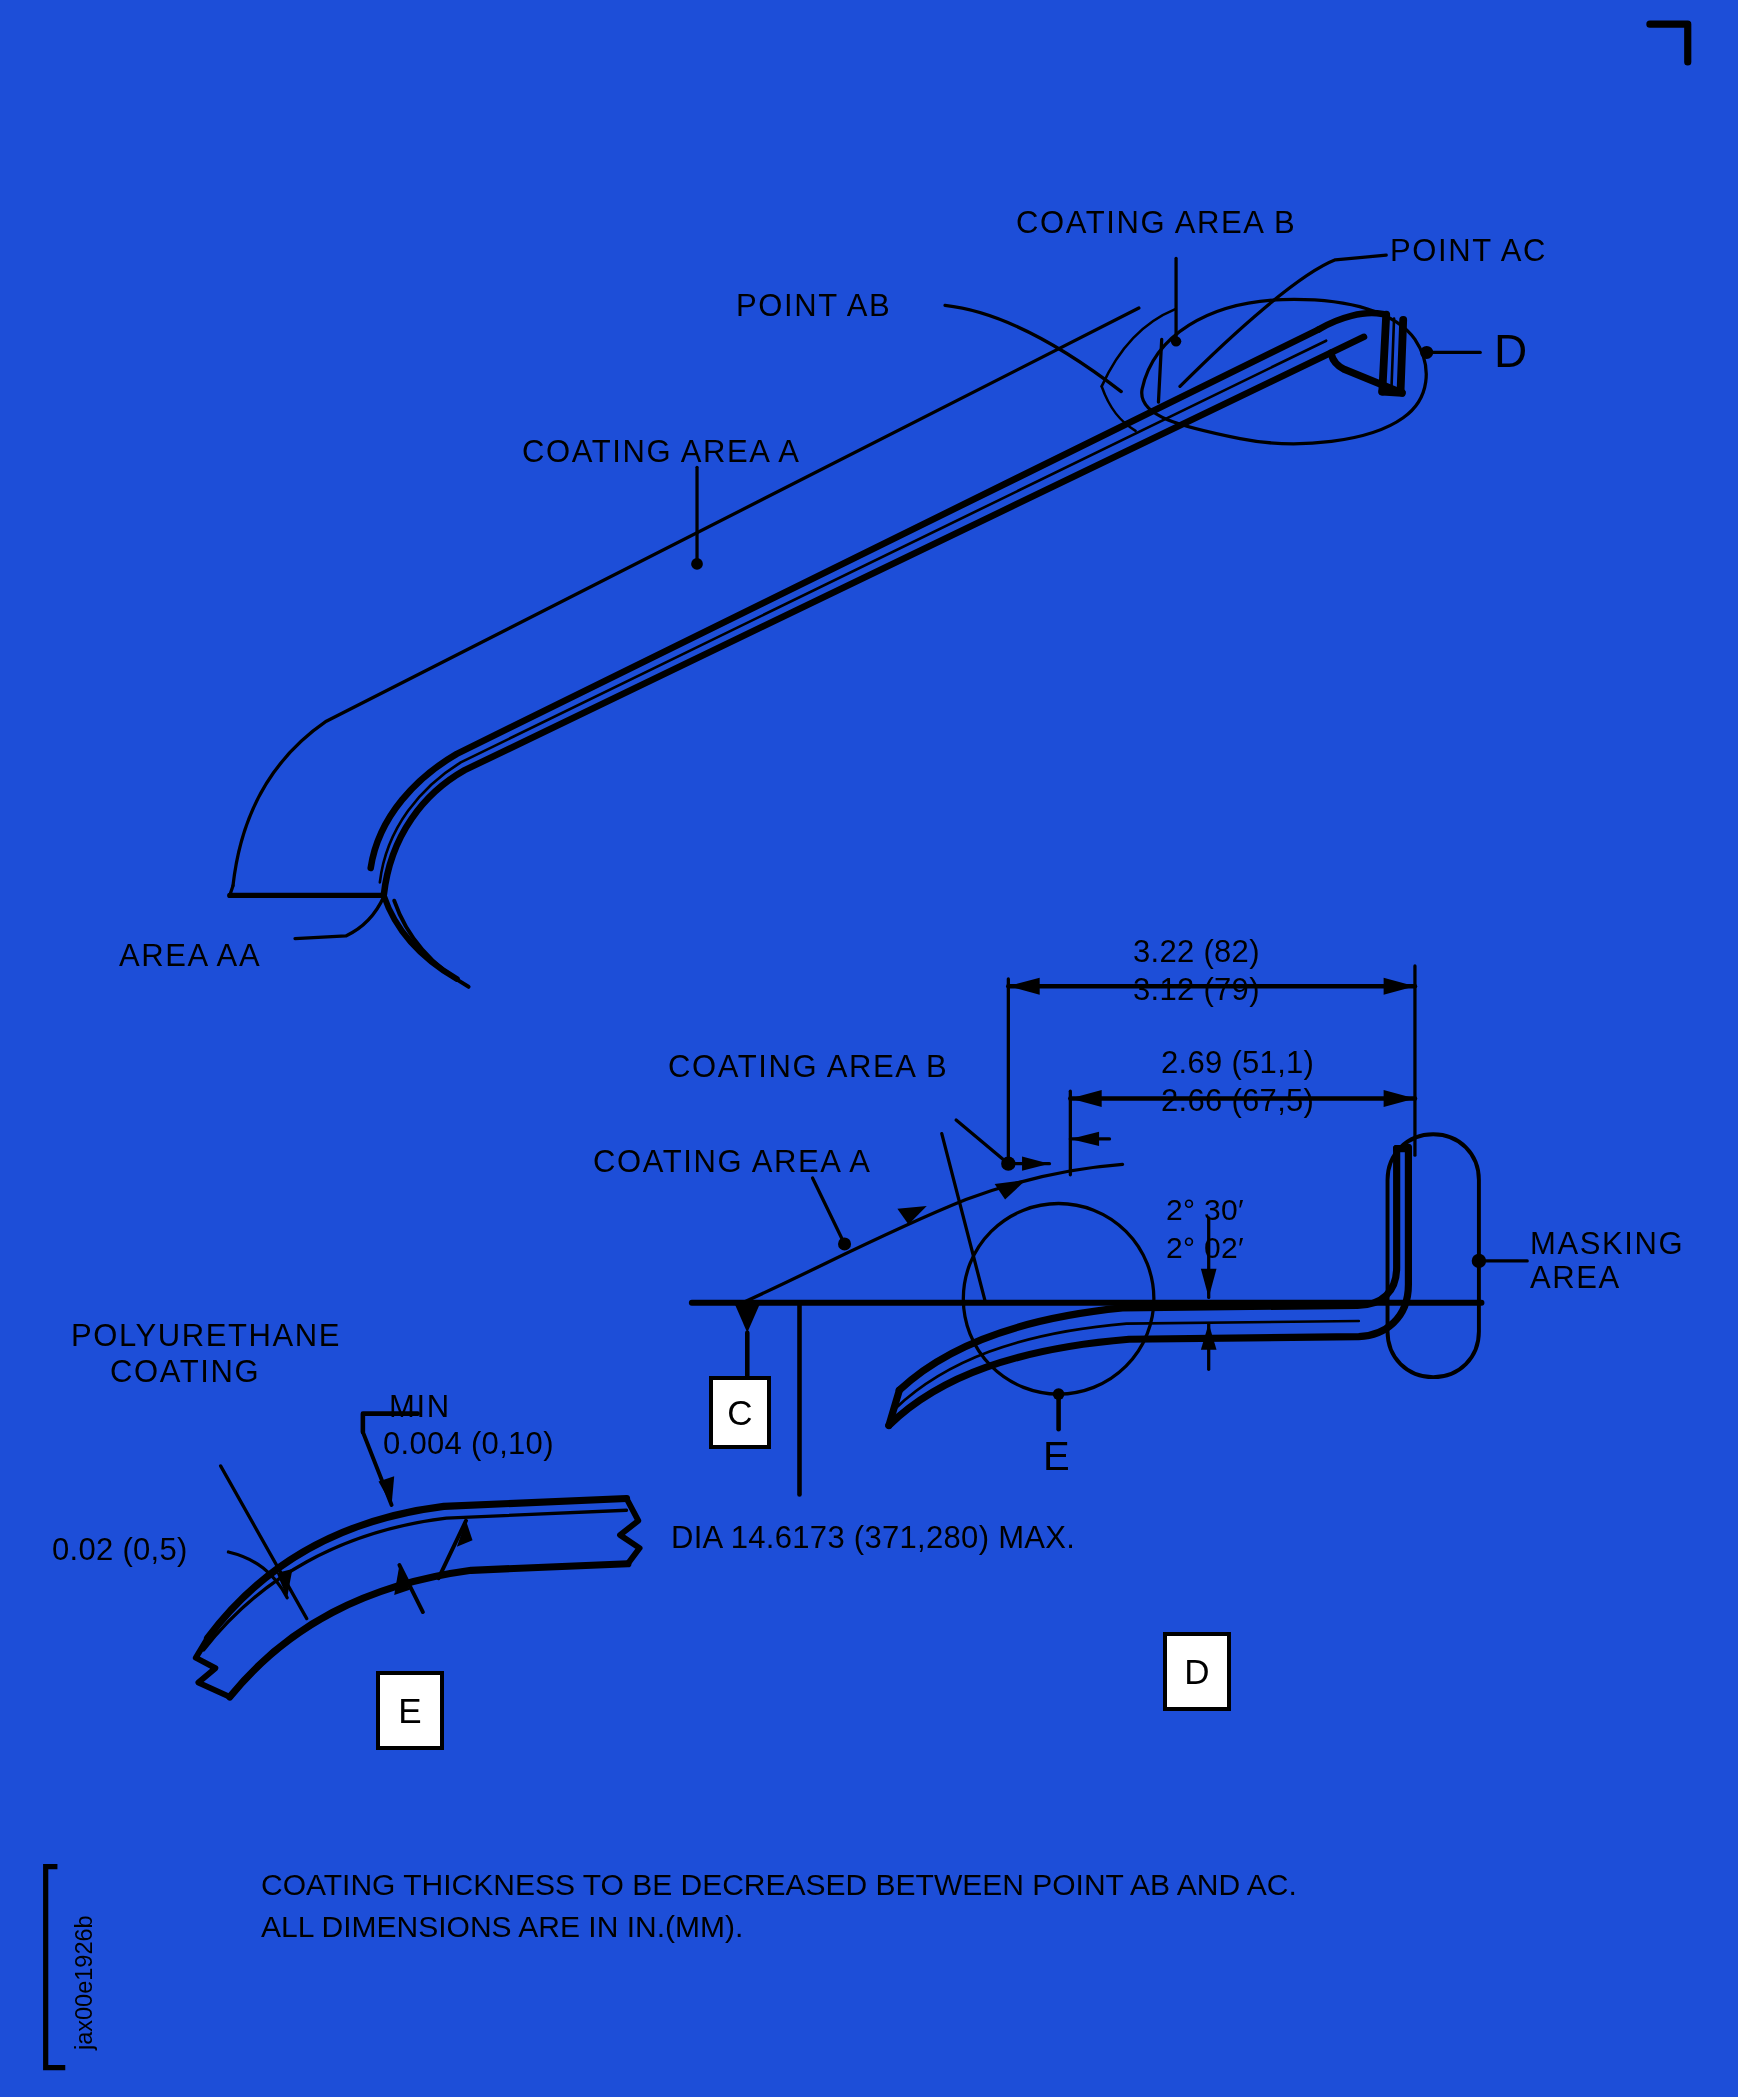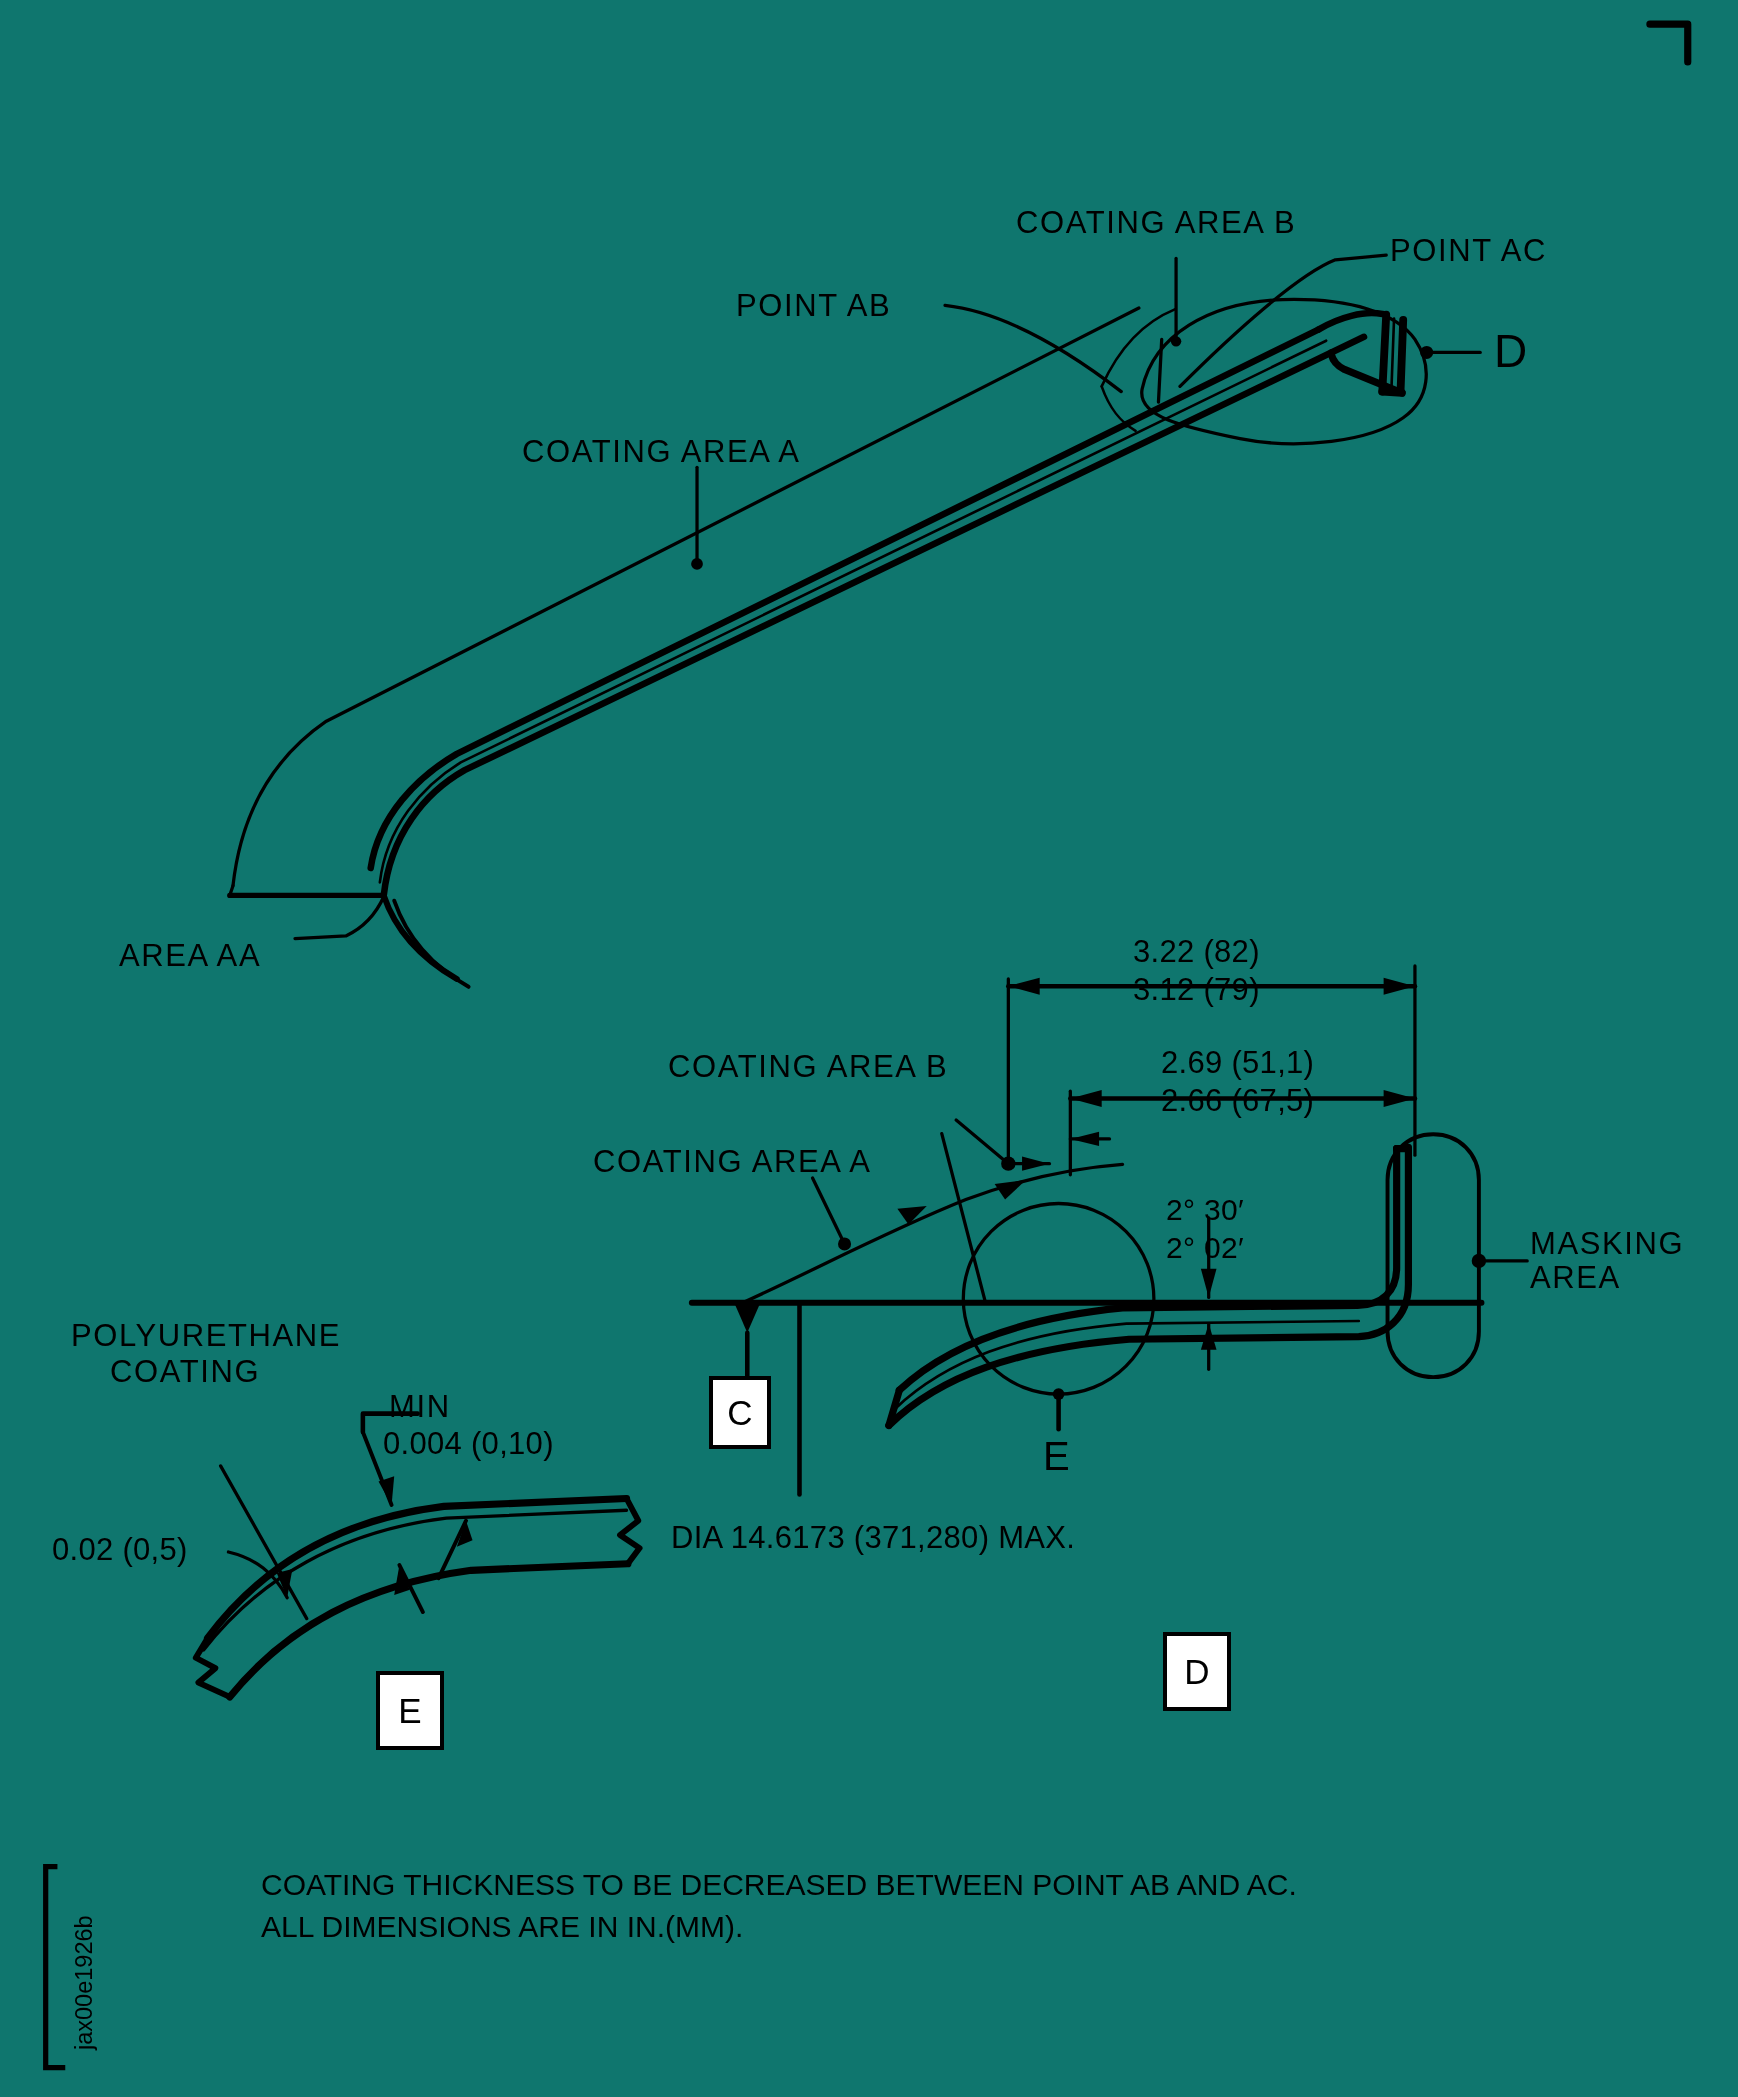--- a/index.html
+++ b/index.html
@@ -4,21 +4,21 @@
 <style>
   html, body {
     margin: 0;
     padding: 0;
     background: #ffffff;
   }
   #sheet {
     position: relative;
     width: 1738px;
     height: 2097px;
-    background: #0f766e;
+    background: #1d4ed8;
     font-family: "Liberation Sans", sans-serif;
     overflow: hidden;
   }
   svg.layer {
     position: absolute;
     top: 0;
     left: 0;
     width: 1738px;
     height: 2097px;
   }

